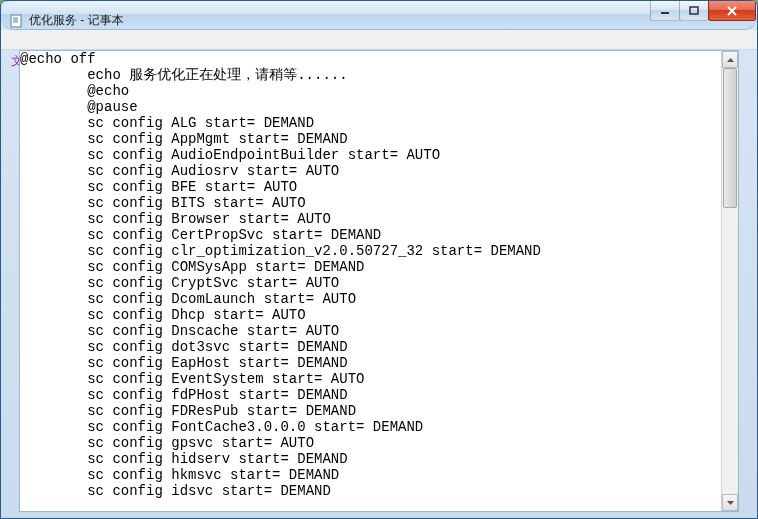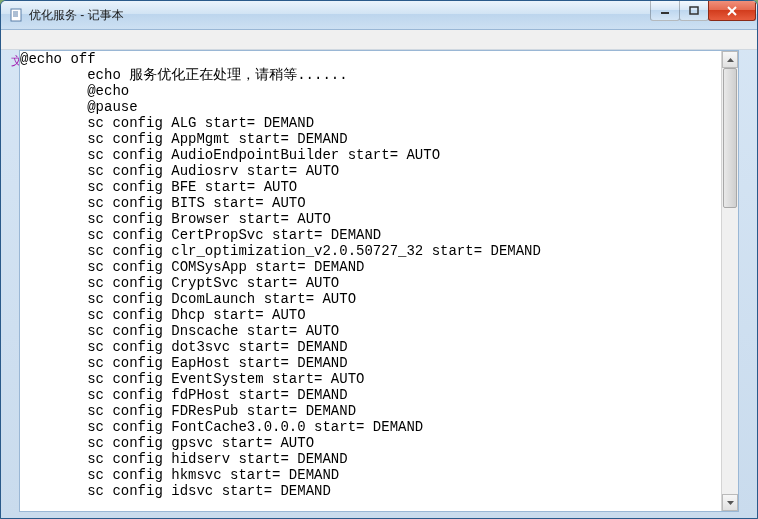--- a/index.html
+++ b/index.html
@@ -18,23 +18,24 @@
     background: linear-gradient(to bottom, #d7e6f5 0%, #c9dbed 100%);
     box-shadow: 0 0 8px rgba(0,0,0,0.3);
     display: flex;
     flex-direction: column;
     overflow: hidden;
   }
   .titlebar {
     height: 29px;
     background: linear-gradient(to bottom, #eaf3fb 0%, #d2e4f4 45%, #bcd5ed 46%, #cde0f2 100%);
     display: flex;
-    align-items: center;
+    align-items: flex-end;
     padding: 0 0 0 8px;
     border-bottom: 1px solid #9ab7d5;
+    border-radius: 13px;
   }
   .title-icon {
     width: 16px; height: 16px; margin-right: 4px;
     display: flex; align-items: center; justify-content: center;
   }
   .title-text {
     font-size: 12px;
     color: #1a1a1a;
     flex: 1;
   }

